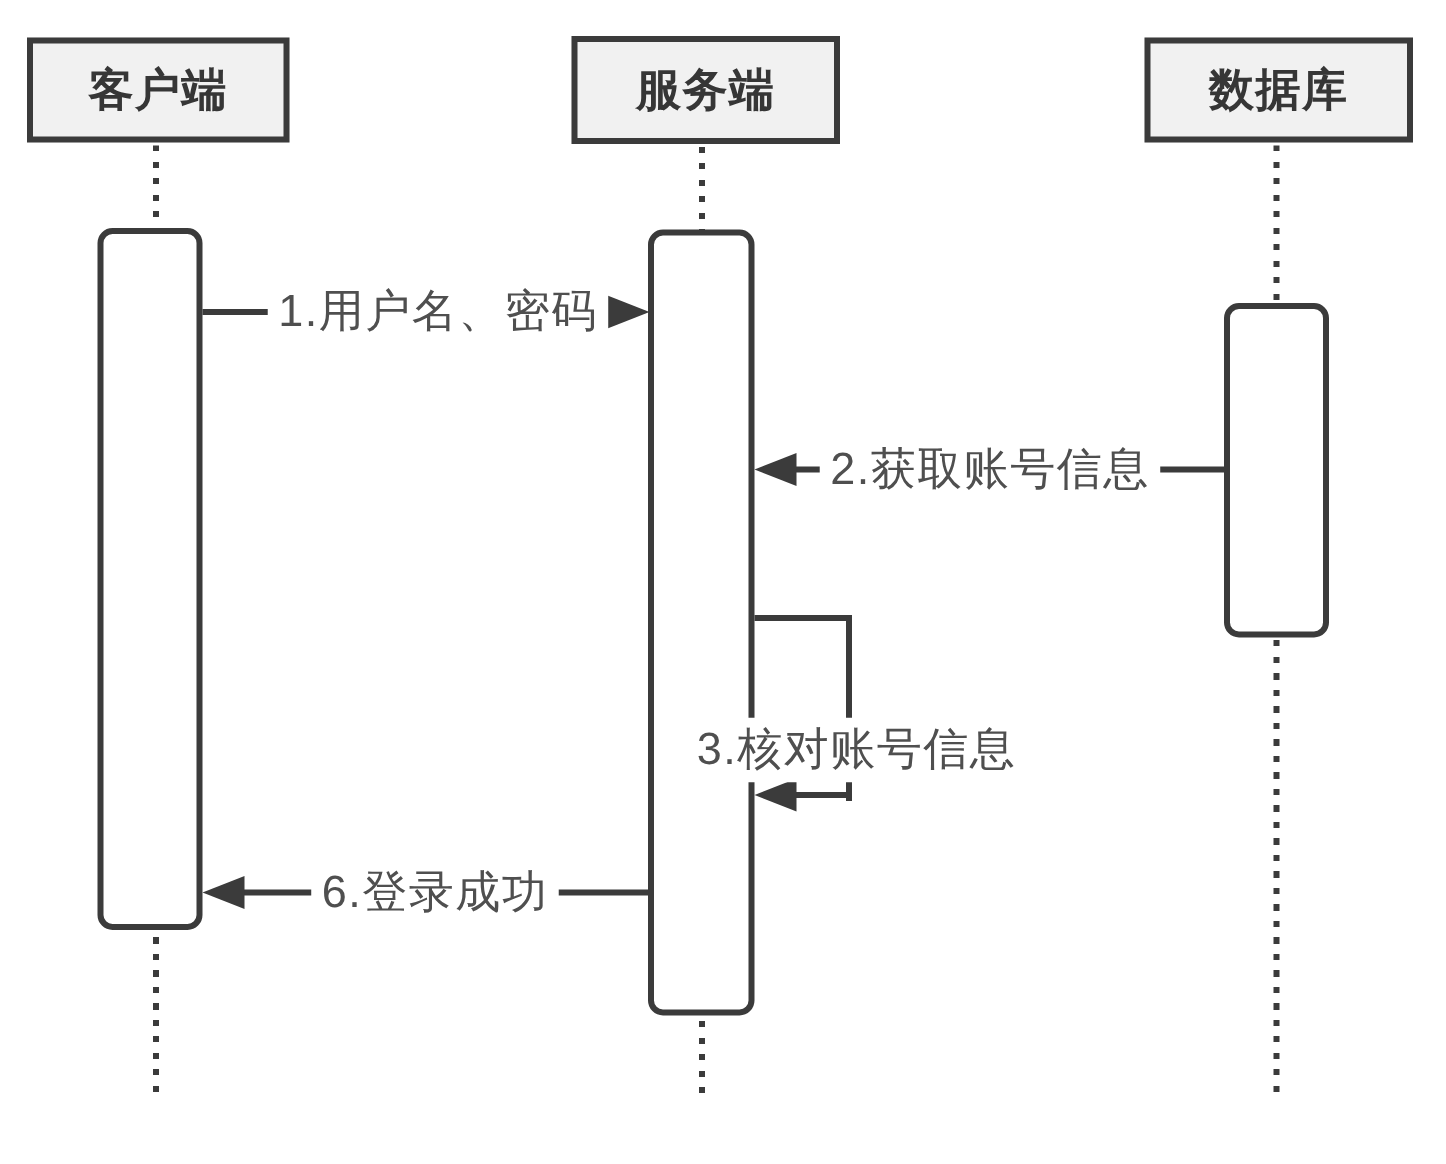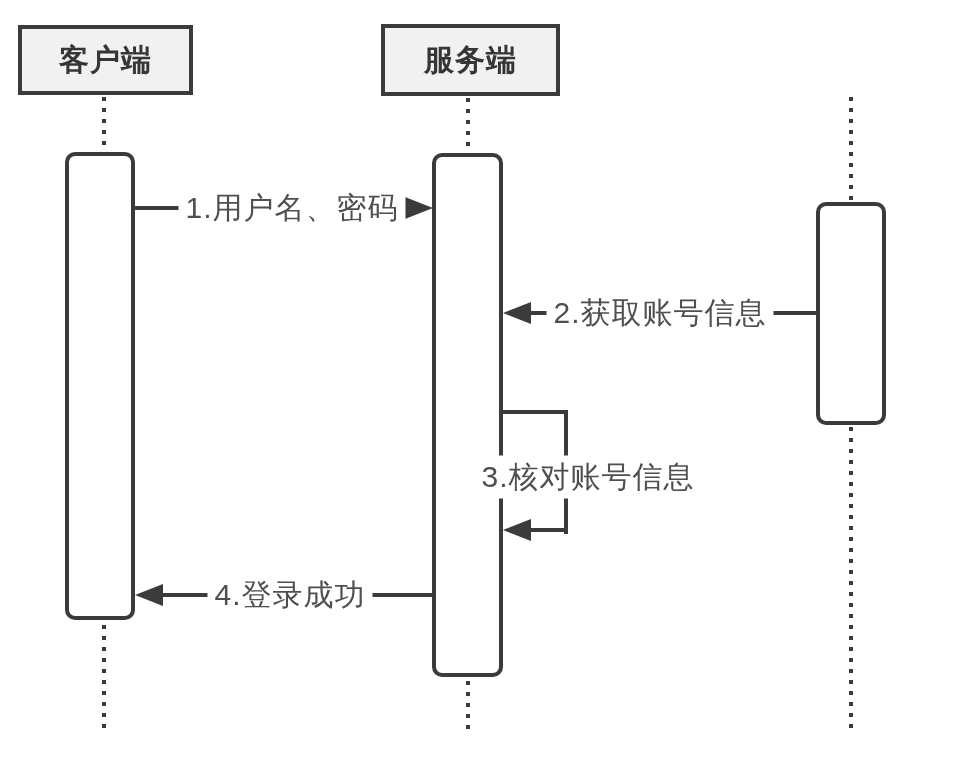--- a/index.html
+++ b/index.html
@@ -101,37 +101,40 @@
     background: var(--bg);
     padding: 1px 7px;
     font-size: 30px;
     letter-spacing: 1px;
     color: var(--msg-text);
     white-space: nowrap;
     z-index: 4;
   }
   #msg1-label { left: 292px; top: 208px; }
   #msg2-label { left: 660px; top: 313px; text-align: center; }
-  #msg3-label { left: 571px; top: 477px; margin-left: 17px; }
+  #msg3-label { left: 571px; top: 500px; }
   #msg4-label { left: 290px; top: 595px; }
 </style>
 </head>
 <body>
 
 <div class="canvas">
 
   <div class="lifeline" id="lifeline-client"></div>
   <div class="lifeline" id="lifeline-server"></div>
   <div class="lifeline" id="lifeline-database"></div>
 
   <div class="actor" id="actor-server">
     <span>服务端</span>
   </div>
   <div class="actor" id="actor-client">
     <span>客户端</span>
+  </div>
+  <div class="actor" id="actor-database">
+    <span>数据库</span>
   </div>
 
   <div class="activation" id="activation-client"></div>
   <div class="activation" id="activation-server"></div>
   <div class="activation" id="activation-database"></div>
 
   <div class="mline" id="msg1-line"></div>
   <div class="arrow-right" id="msg1-arrow"></div>
   <div class="mlabel" id="msg1-label">1.用户名、密码</div>
 
@@ -140,15 +143,15 @@
   <div class="mlabel" id="msg2-label">2.获取账号信息</div>
 
   <div class="mline" id="msg3-top"></div>
   <div class="mline" id="msg3-right"></div>
   <div class="mline" id="msg3-bottom"></div>
   <div class="arrow-left" id="msg3-arrow"></div>
   <div class="mlabel" id="msg3-label">3.核对账号信息</div>
 
   <div class="mline" id="msg4-line"></div>
   <div class="arrow-left" id="msg4-arrow"></div>
-  <div class="mlabel" id="msg4-label">4.登录成功</div>
+  <div class="mlabel" id="msg4-label">6.登录成功</div>
 
 </div>
 
 </body></html>

